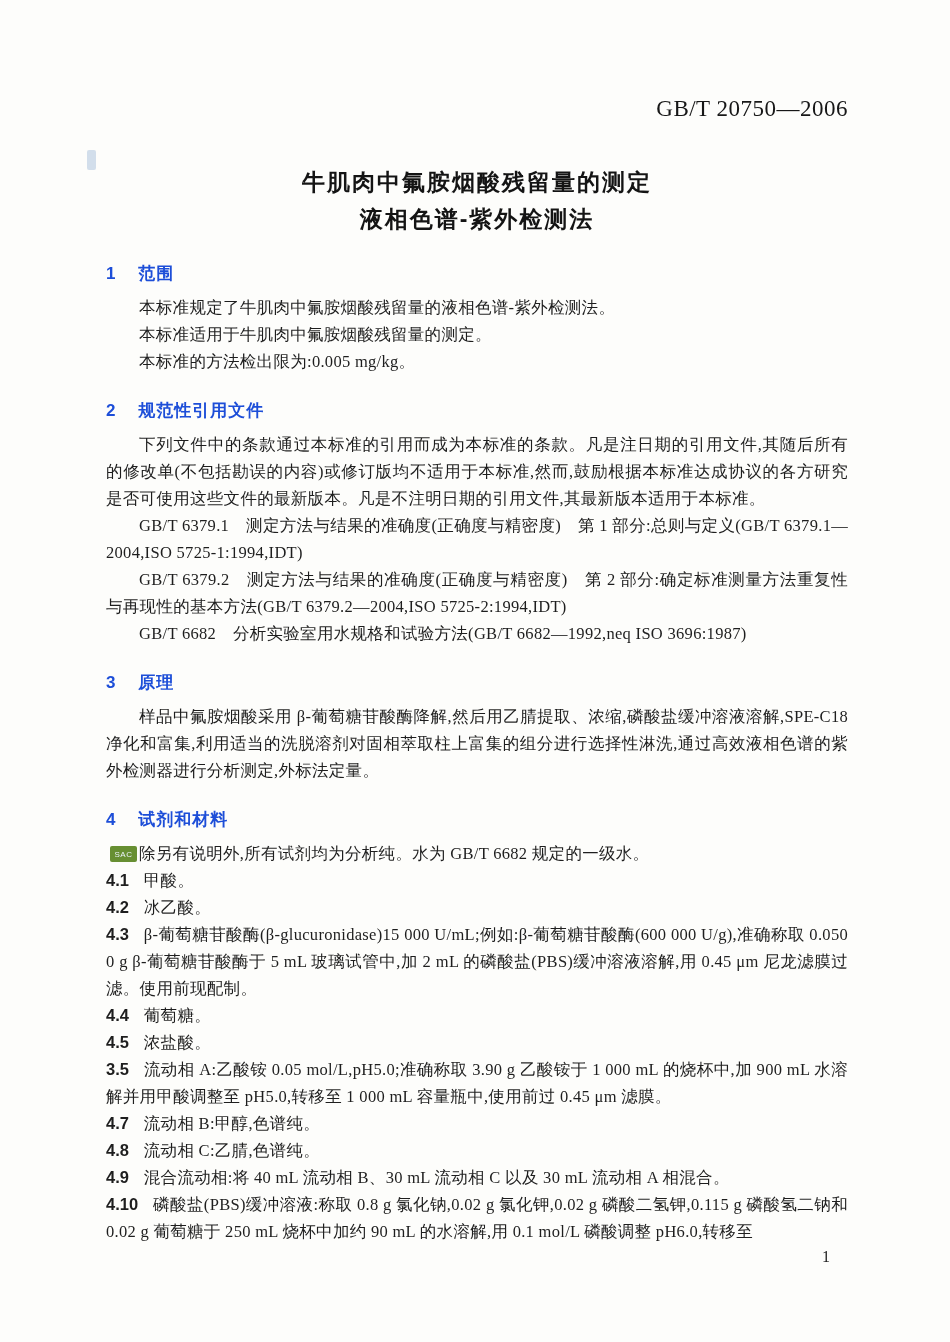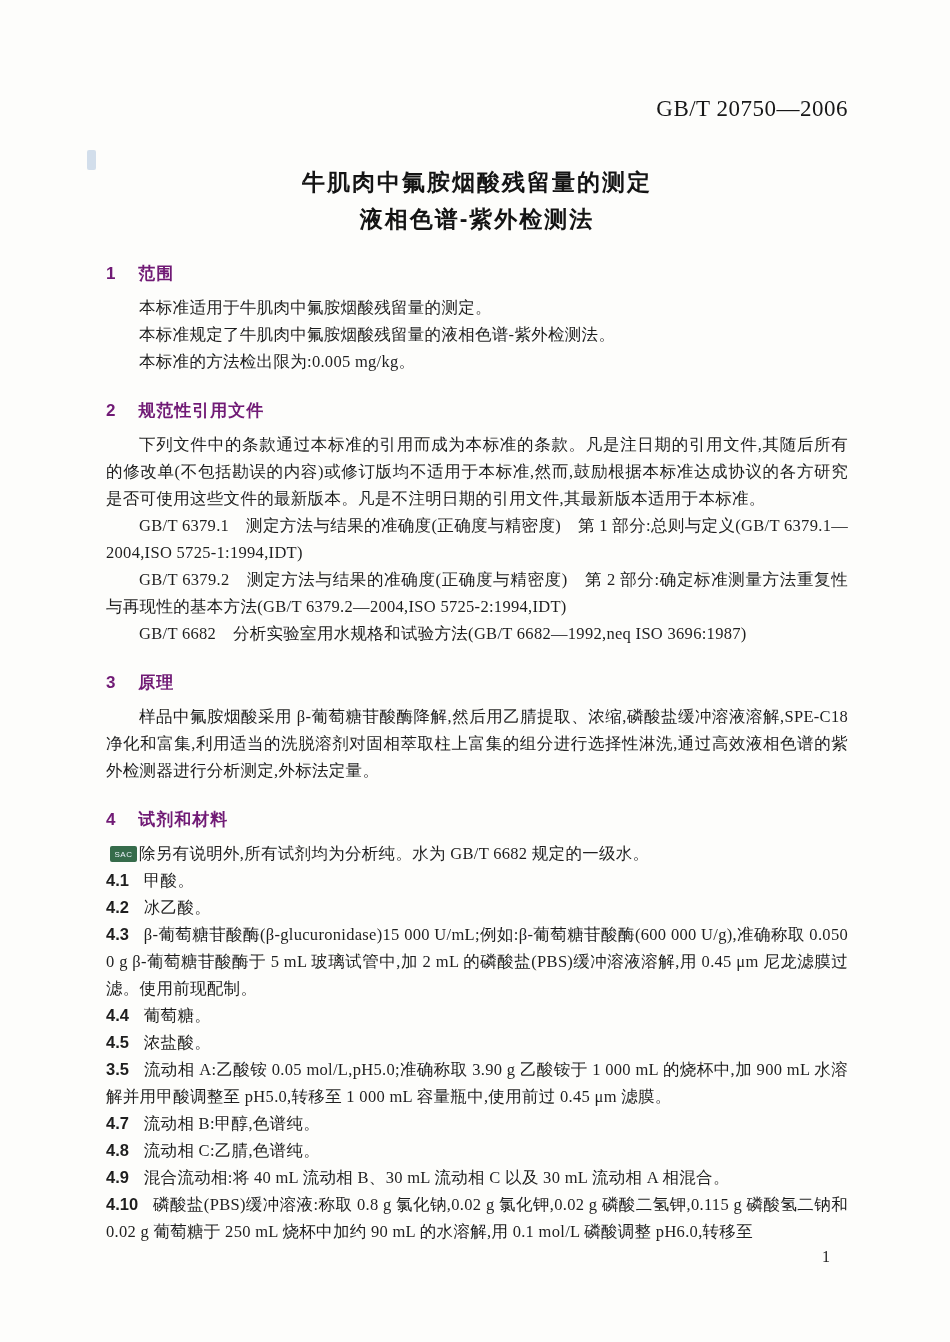--- a/index.html
+++ b/index.html
@@ -39,21 +39,21 @@
   }
   .title-line { display: block; }
   .sec-head {
     margin-top: 24px;
     margin-bottom: 9px;
     font-family: "Liberation Sans", "DejaVu Sans", sans-serif;
     font-weight: 700;
     font-size: 17px;
     line-height: 23px;
     letter-spacing: 1px;
-    color: #701a75;
+    color: #1d4ed8;
   }
   .sec-head .sec-num { margin-right: 1em; letter-spacing: 0; }
   .para {
     font-size: 16.5px;
     line-height: 27px;
     letter-spacing: 0.3px;
     text-align: justify;
   }
   .indent { text-indent: 2em; }
   .clause {
@@ -74,21 +74,21 @@
     right: 120px;
     font-size: 16px;
     color: #222;
   }
   .stamp {
     position: absolute;
     left: 110px;
     top: 846px;
     width: 27px;
     height: 16px;
-    background: #14532d;
+    background: #4d7c0f;
     opacity: 0.85;
     border-radius: 2px;
     display: flex;
     align-items: center;
     justify-content: center;
   }
   .stamp span {
     color: #e9f1fb;
     font-size: 8px;
     font-family: "Liberation Sans", "DejaVu Sans", sans-serif;
@@ -123,22 +123,22 @@
     <h1 class="title">
       <span class="title-line">牛肌肉中氟胺烟酸残留量的测定</span>
       <span class="title-line">液相色谱-紫外检测法</span>
     </h1>
 
     <section>
       <h2 class="sec-head">
         <span class="sec-num">1</span>
         <span class="sec-title">范围</span>
       </h2>
+      <p class="para indent">本标准规定了牛肌肉中氟胺烟酸残留量的液相色谱-紫外检测法。</p>
       <p class="para indent">本标准适用于牛肌肉中氟胺烟酸残留量的测定。</p>
-      <p class="para indent">本标准规定了牛肌肉中氟胺烟酸残留量的液相色谱-紫外检测法。</p>
       <p class="para indent">本标准的方法检出限为:0.005 mg/kg。</p>
     </section>
 
     <section>
       <h2 class="sec-head">
         <span class="sec-num">2</span>
         <span class="sec-title">规范性引用文件</span>
       </h2>
       <p class="para indent">下列文件中的条款通过本标准的引用而成为本标准的条款。凡是注日期的引用文件,其随后所有的修改单(不包括勘误的内容)或修订版均不适用于本标准,然而,鼓励根据本标准达成协议的各方研究是否可使用这些文件的最新版本。凡是不注明日期的引用文件,其最新版本适用于本标准。</p>
       <p class="para indent">GB/T 6379.1　测定方法与结果的准确度(正确度与精密度)　第 1 部分:总则与定义(GB/T 6379.1—2004,ISO 5725-1:1994,IDT)</p>

